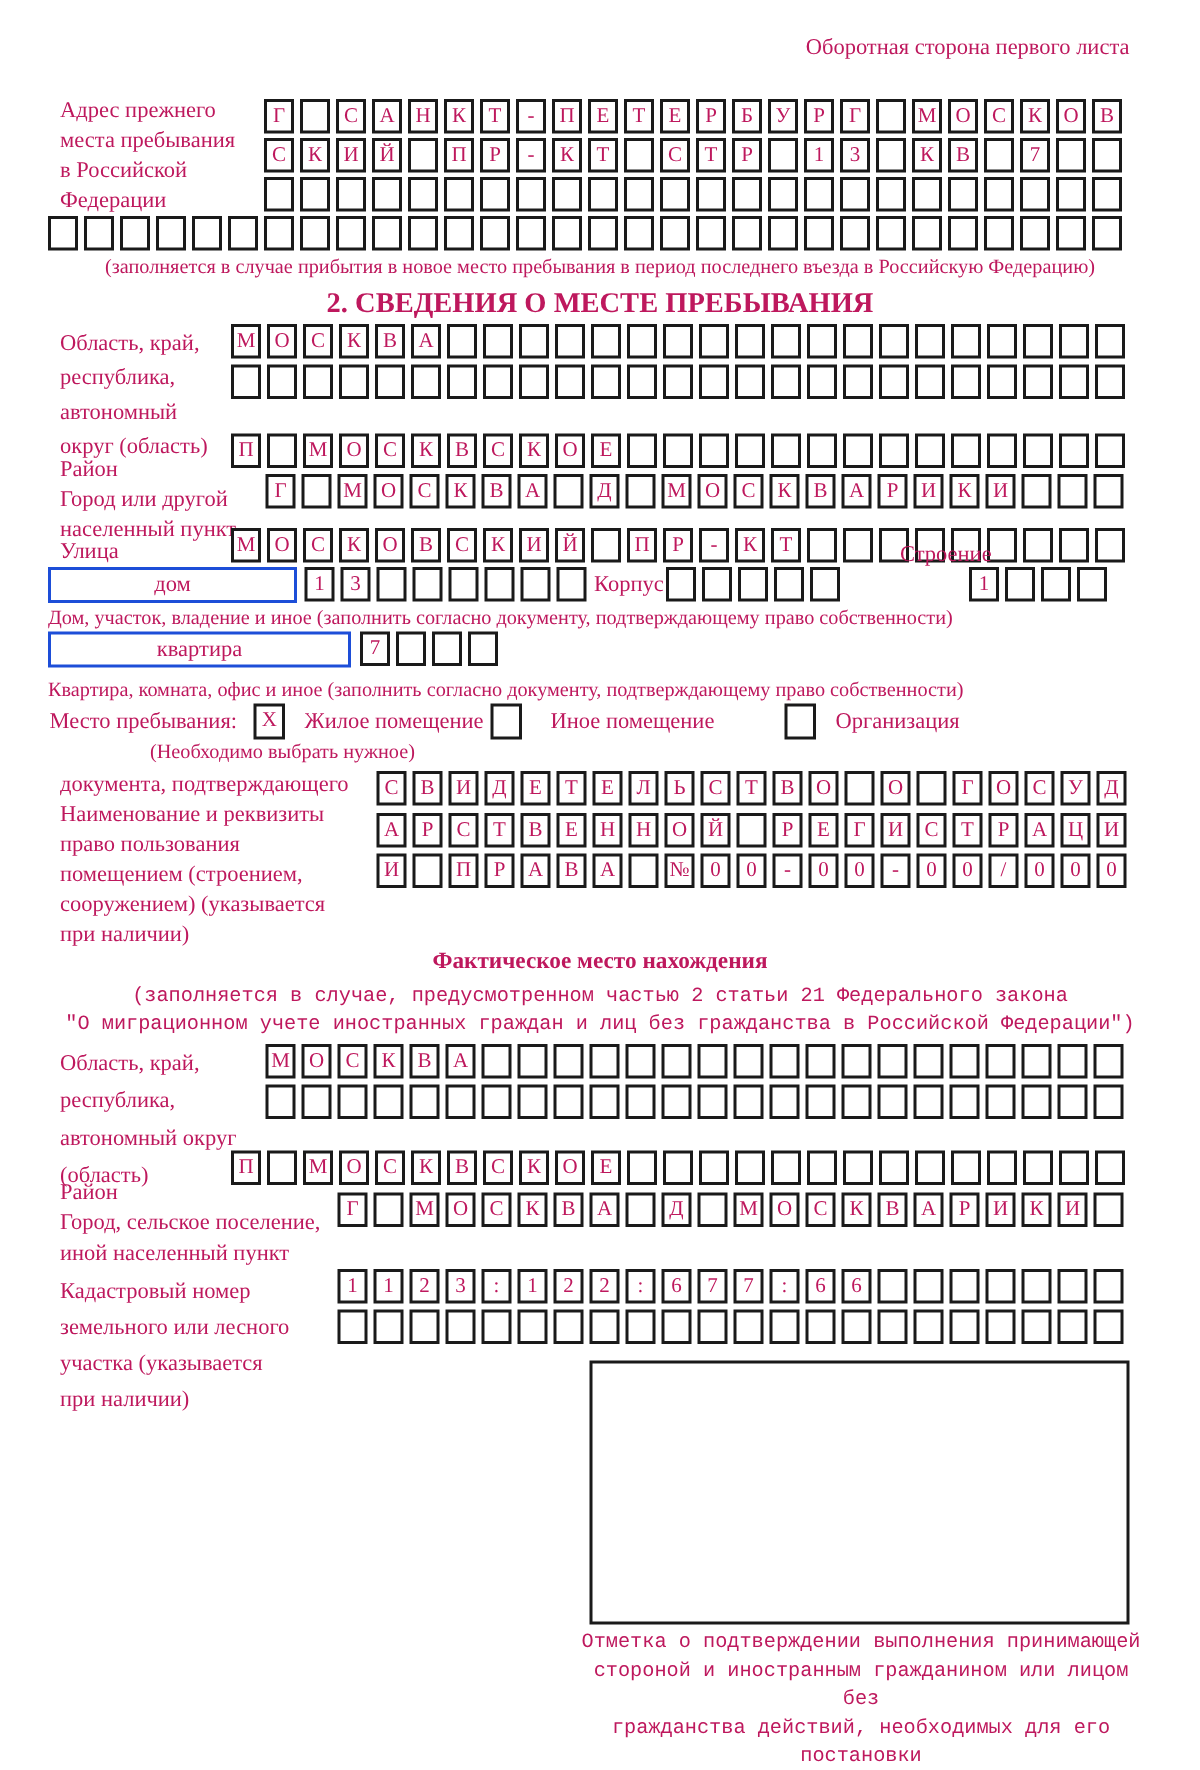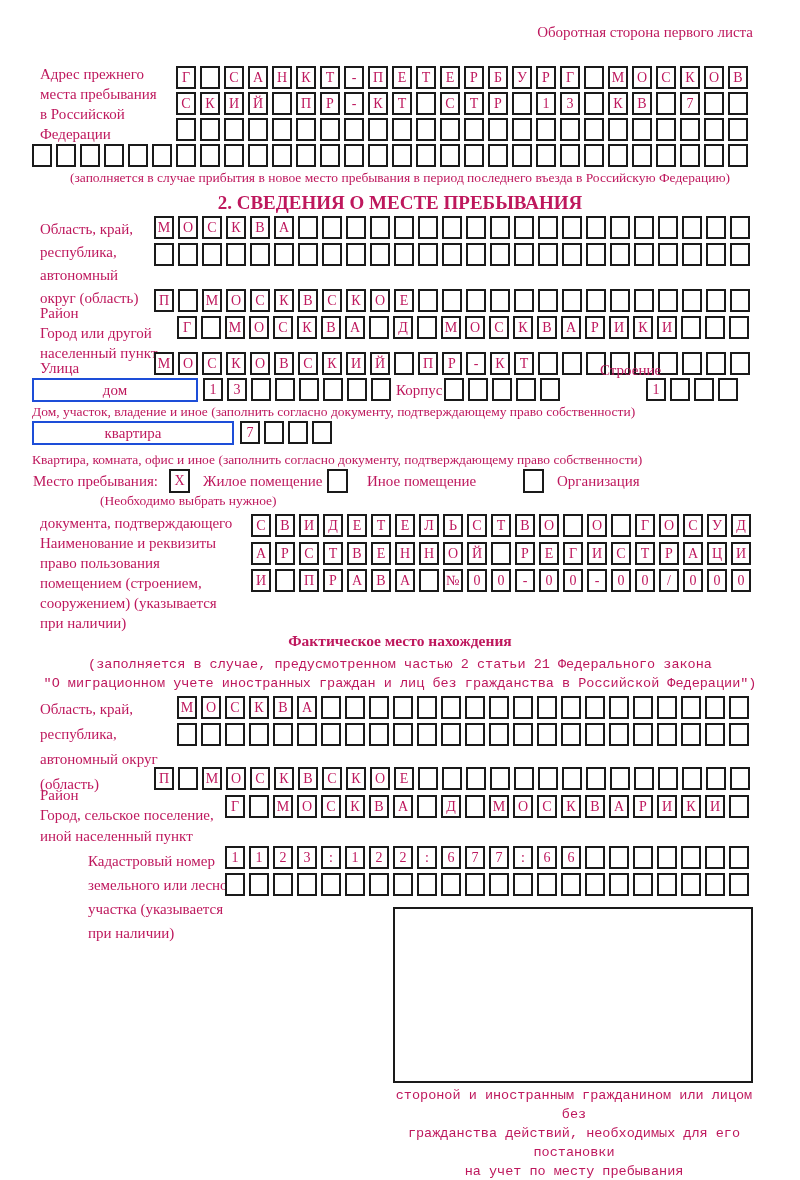--- a/index.html
+++ b/index.html
@@ -555,21 +555,21 @@
       <span class="cell">К</span>
       <span class="cell">В</span>
       <span class="cell">А</span>
       <span class="cell">Р</span>
       <span class="cell">И</span>
       <span class="cell">К</span>
       <span class="cell">И</span>
       <span class="cell"></span>
     </div>
 
-  <div class="lbl" style="top:849px;left:40px;line-height:24px;margin-left:48px;">
+  <div class="lbl" style="top:849px;left:40px;line-height:24px;">
       <div>Кадастровый номер</div>
       <div>земельного или лесного</div>
       <div>участка (указывается</div>
       <div>при наличии)</div>
     </div>
   <div class="cellrow" style="top:846px;left:225px;">
       <span class="cell">1</span>
       <span class="cell">1</span>
       <span class="cell">2</span>
       <span class="cell">3</span>
@@ -612,18 +612,19 @@
       <span class="cell"></span>
       <span class="cell"></span>
       <span class="cell"></span>
       <span class="cell"></span>
       <span class="cell"></span>
       <span class="cell"></span>
     </div>
 
   <div class="markbox" style="top:907px;left:393px;width:360px;height:176px;"></div>
   <div class="caption" style="top:1086px;left:384px;width:380px;">
+      <div>Отметка о подтверждении выполнения принимающей</div>
       <div>стороной и иностранным гражданином или лицом без</div>
       <div>гражданства действий, необходимых для его постановки</div>
       <div>на учет по месту пребывания</div>
     </div>
 
 </div>
 
 </body></html>

